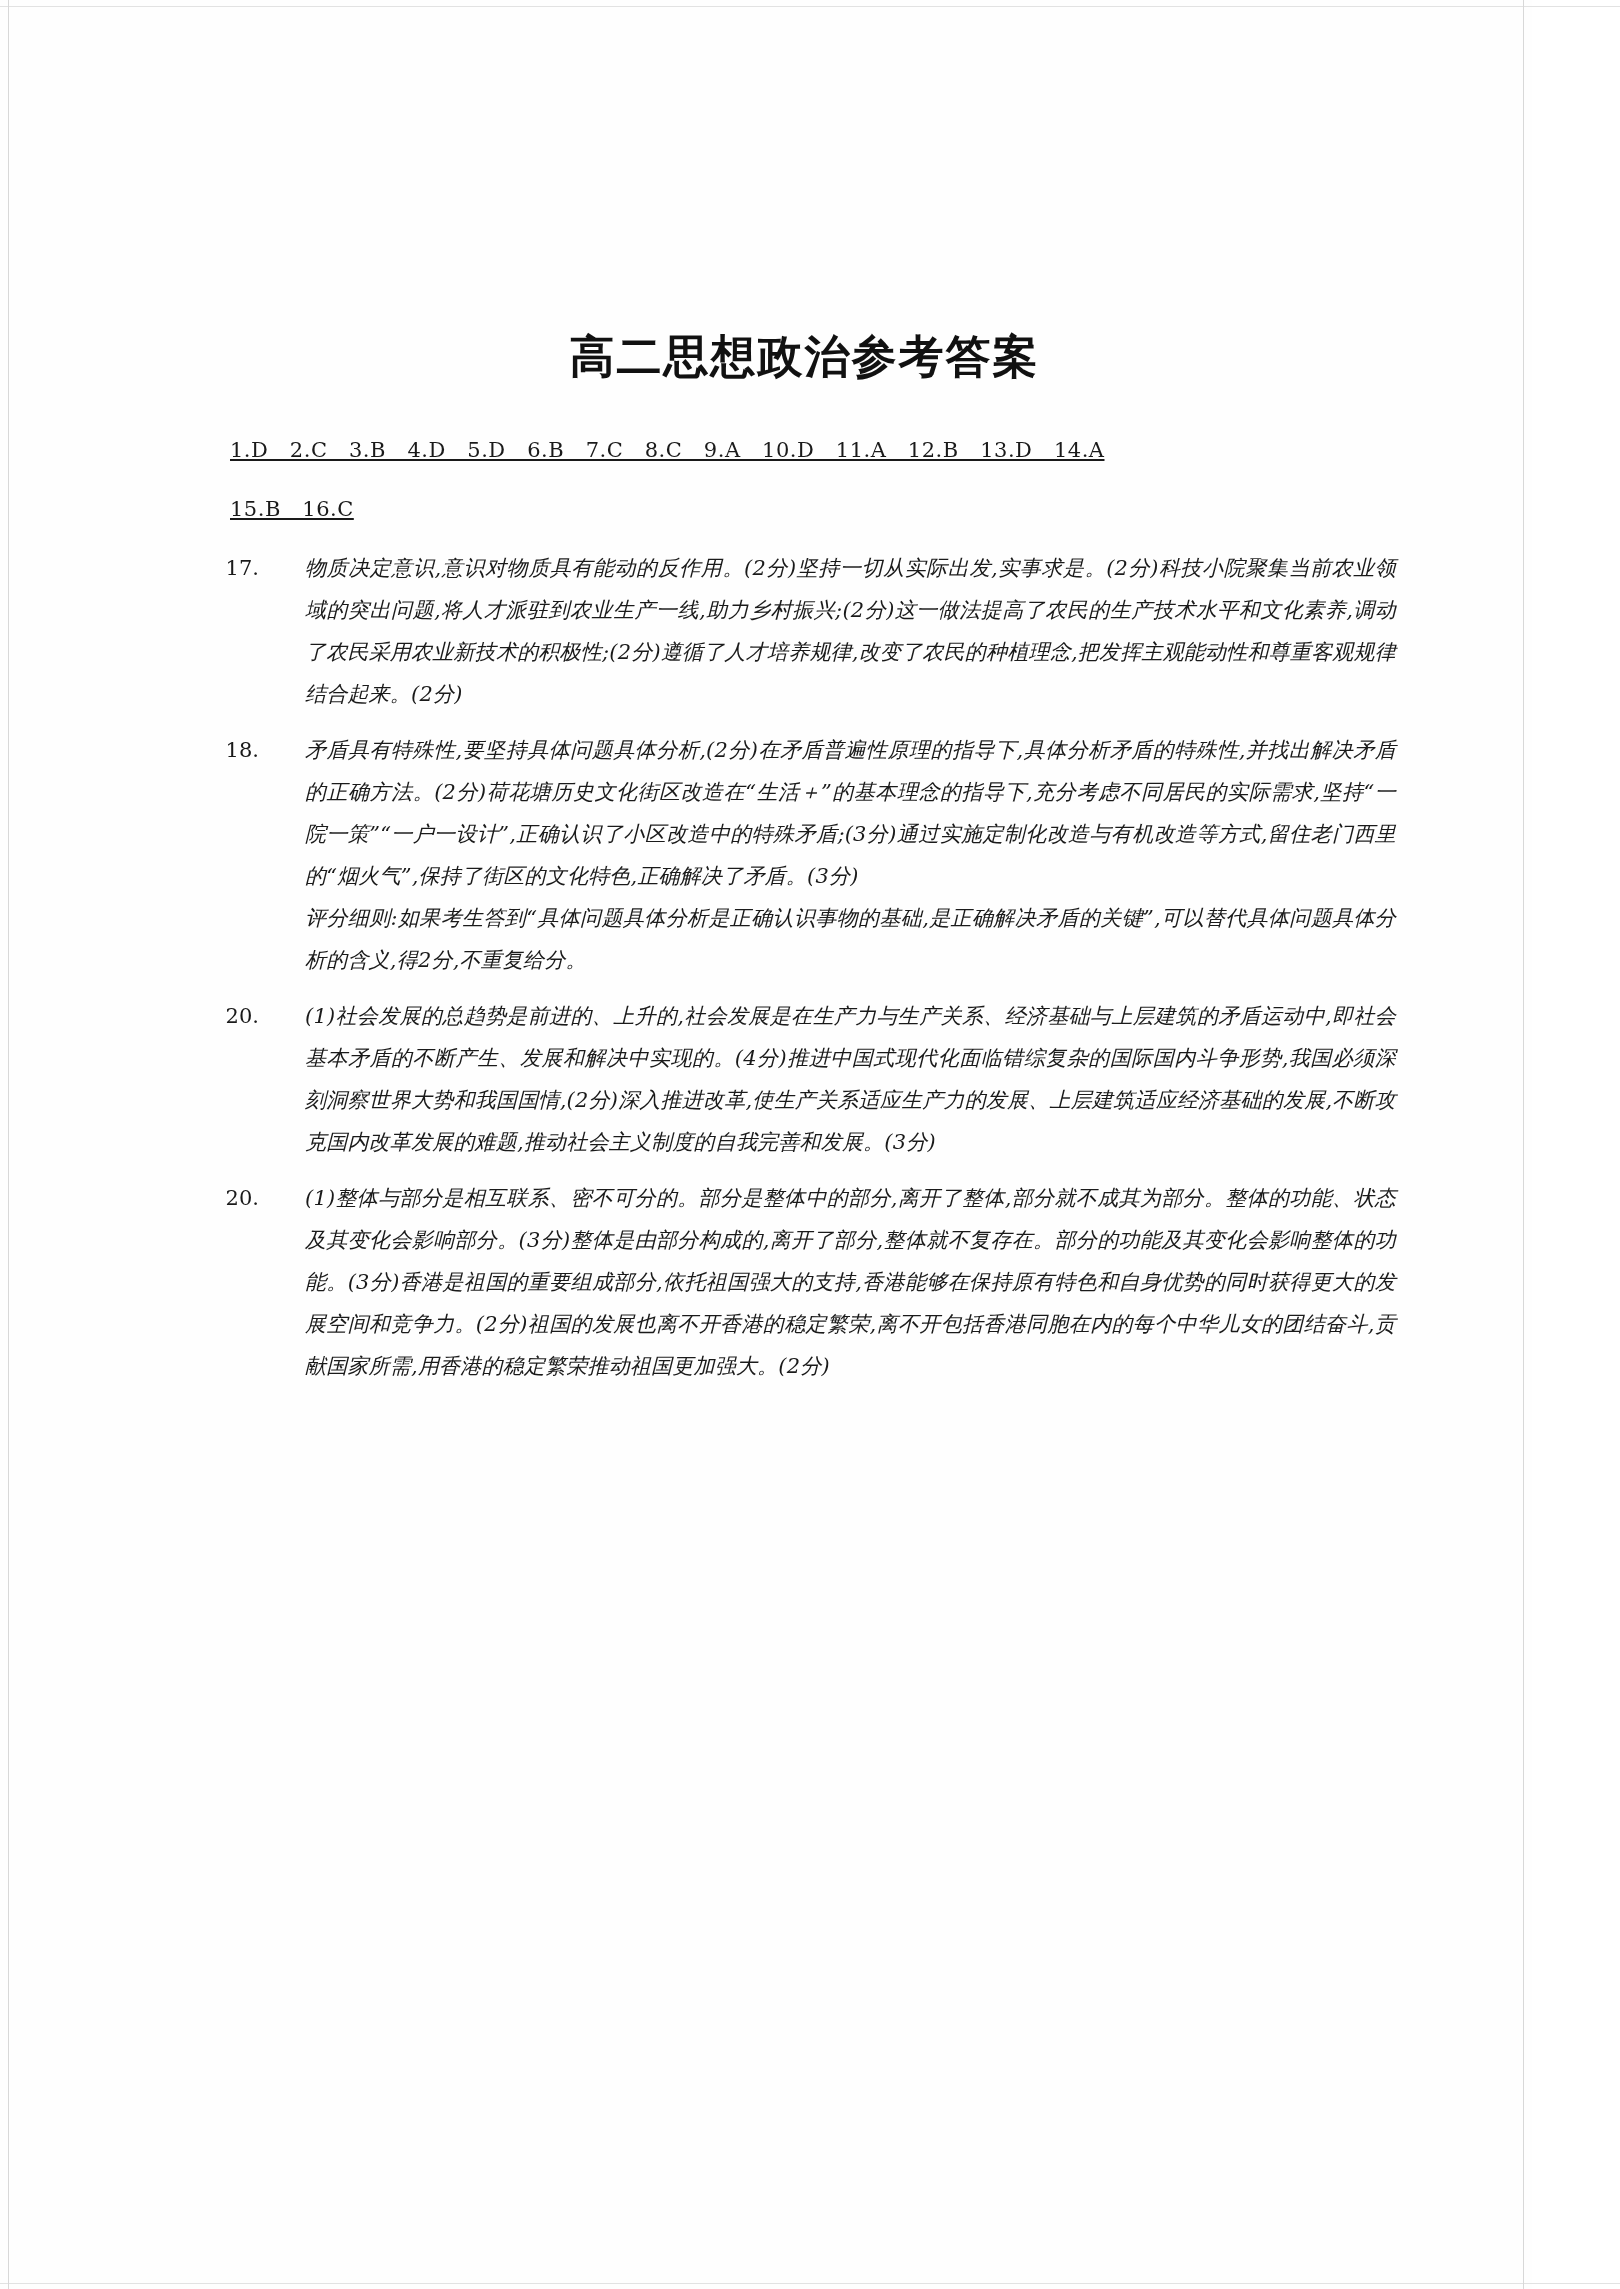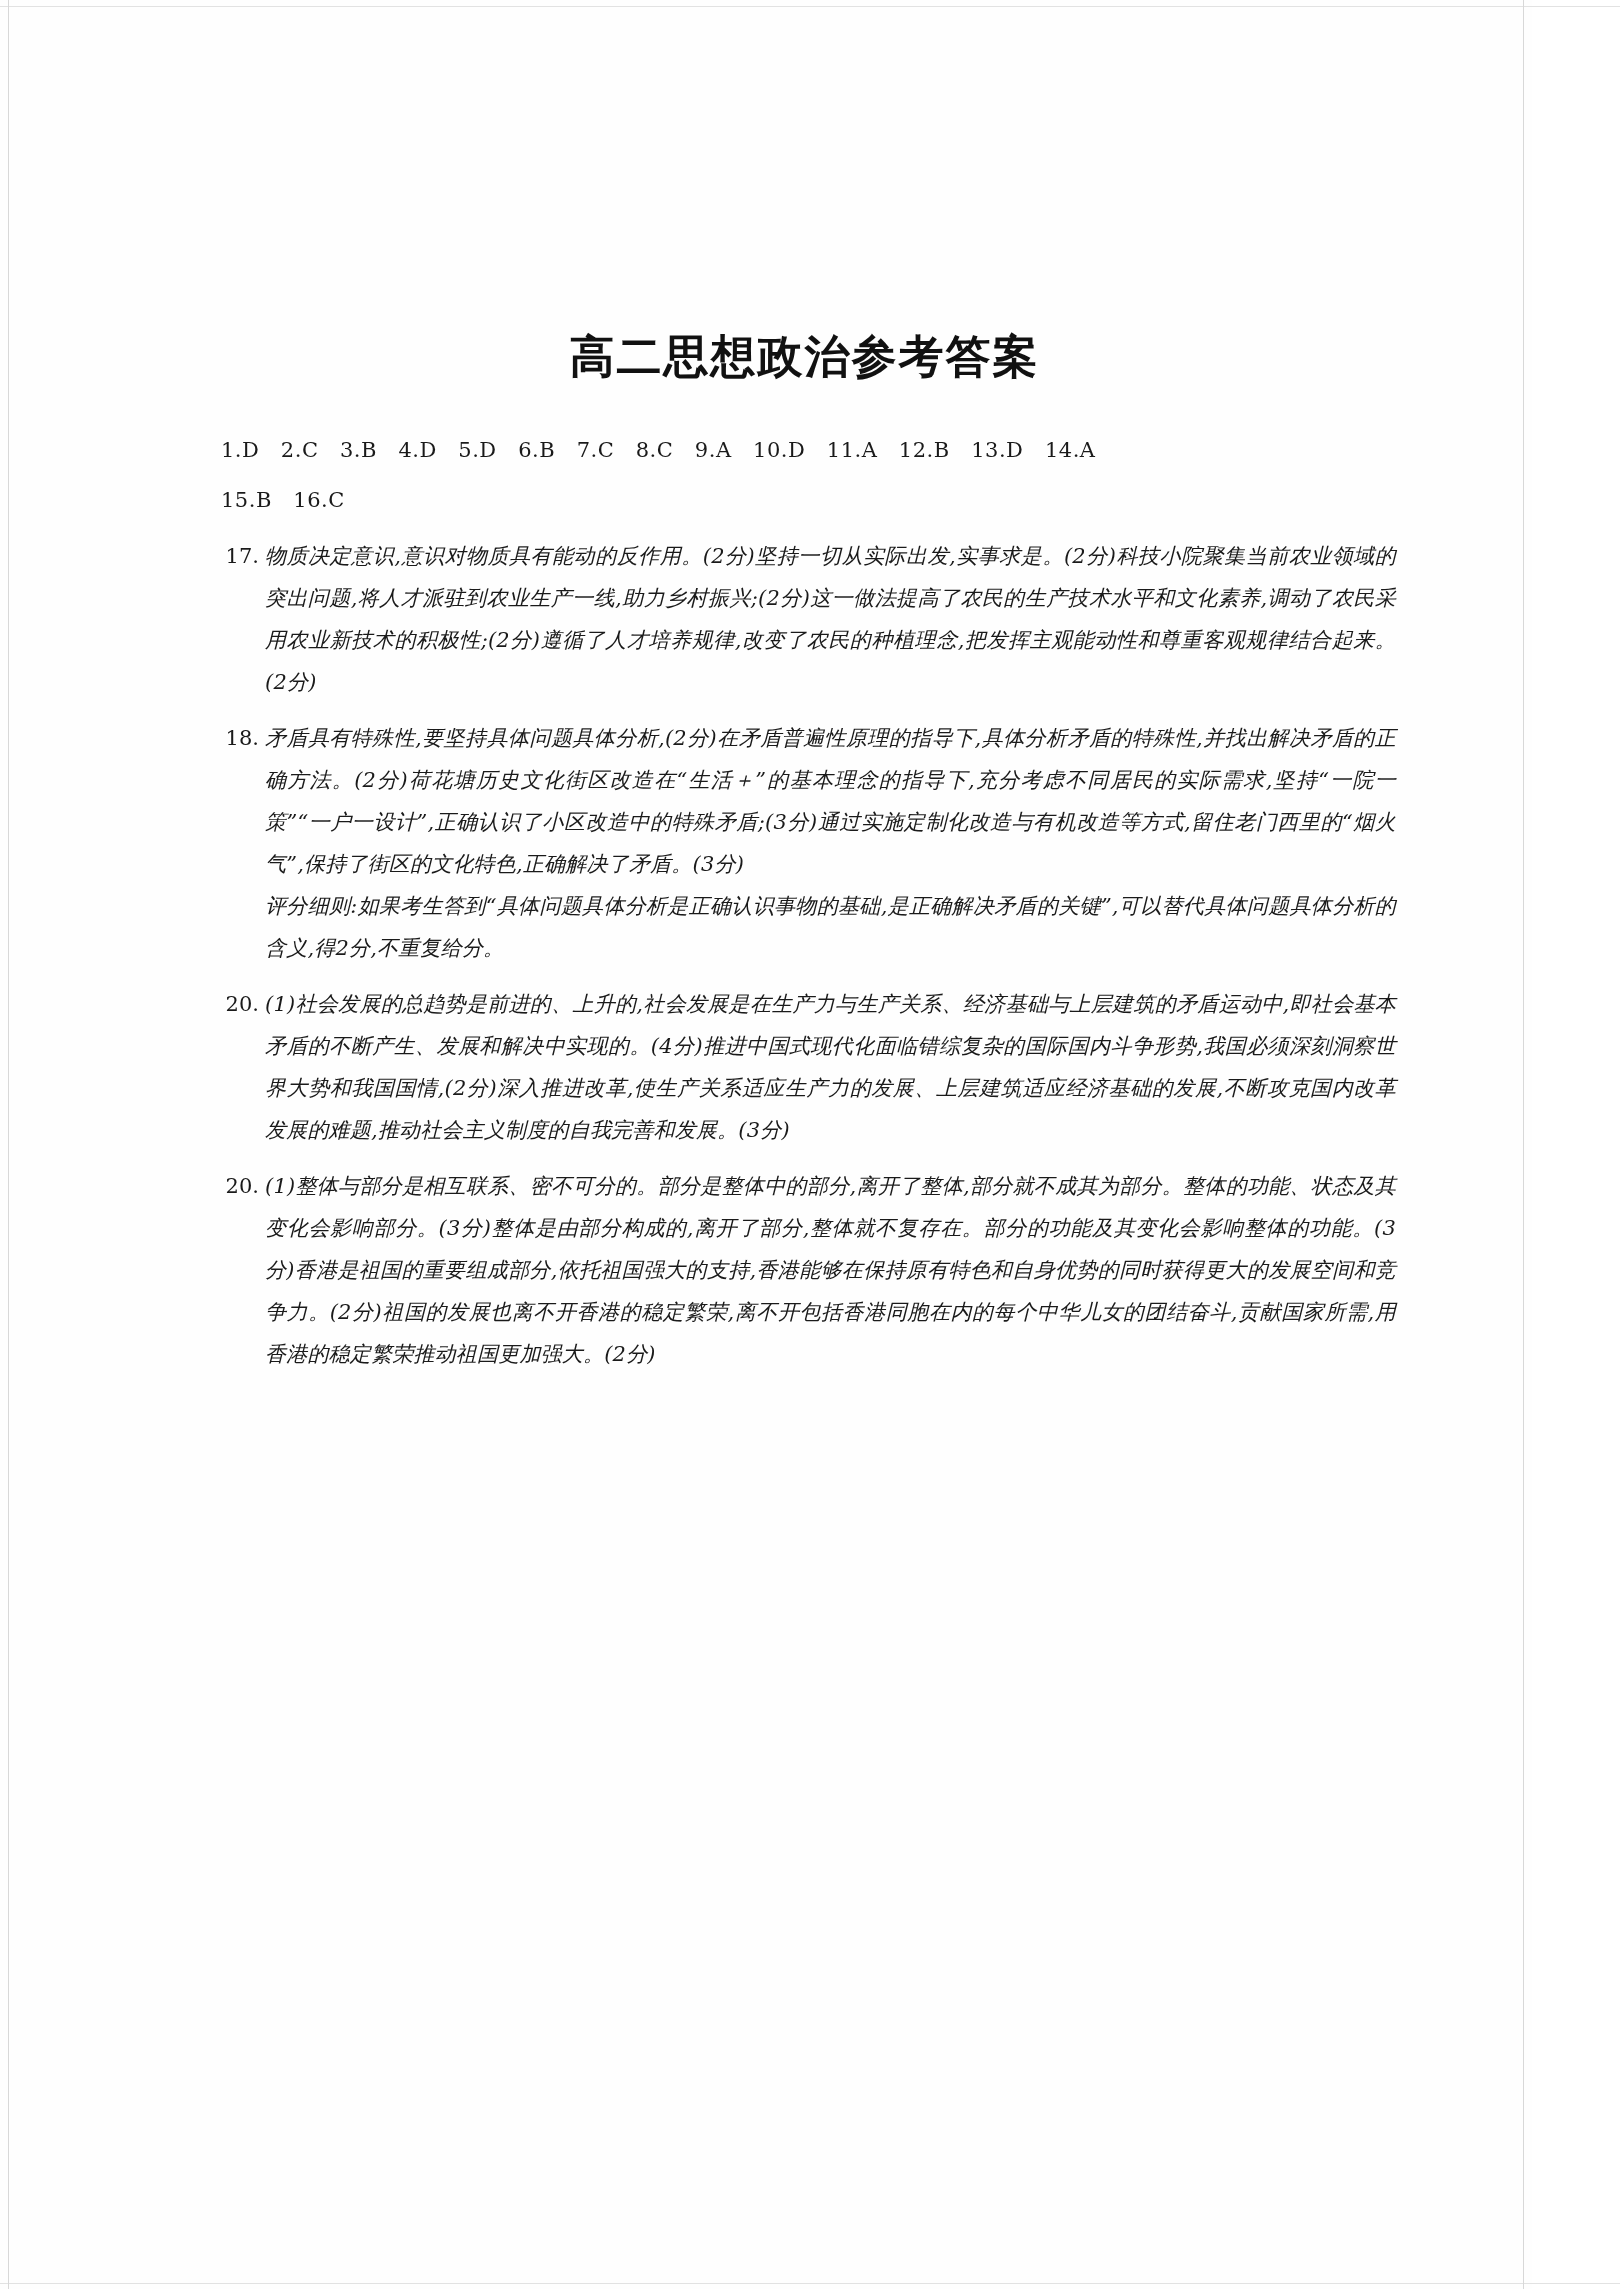--- a/index.html
+++ b/index.html
@@ -55,26 +55,28 @@
     font-size: 45px;
     letter-spacing: 2px;
     text-align: center;
     margin: 0 0 42px 0;
     color: #111;
   }
   .answer-line {
     font-size: 21px;
     line-height: 42px;
     letter-spacing: 0.5px;
-    margin: 8px;
+    margin: 17px;
     white-space: pre;
+    text-decoration: underline;
   }
   .qblock {
     display: flex;
     margin-top: 14px;
+    gap: 40px;
   }
   .qnum {
     flex: 0 0 auto;
     width: 46px;
     font-size: 21px;
     line-height: 42px;
     text-align: right;
     padding-right: 6px;
     white-space: nowrap;
   }

